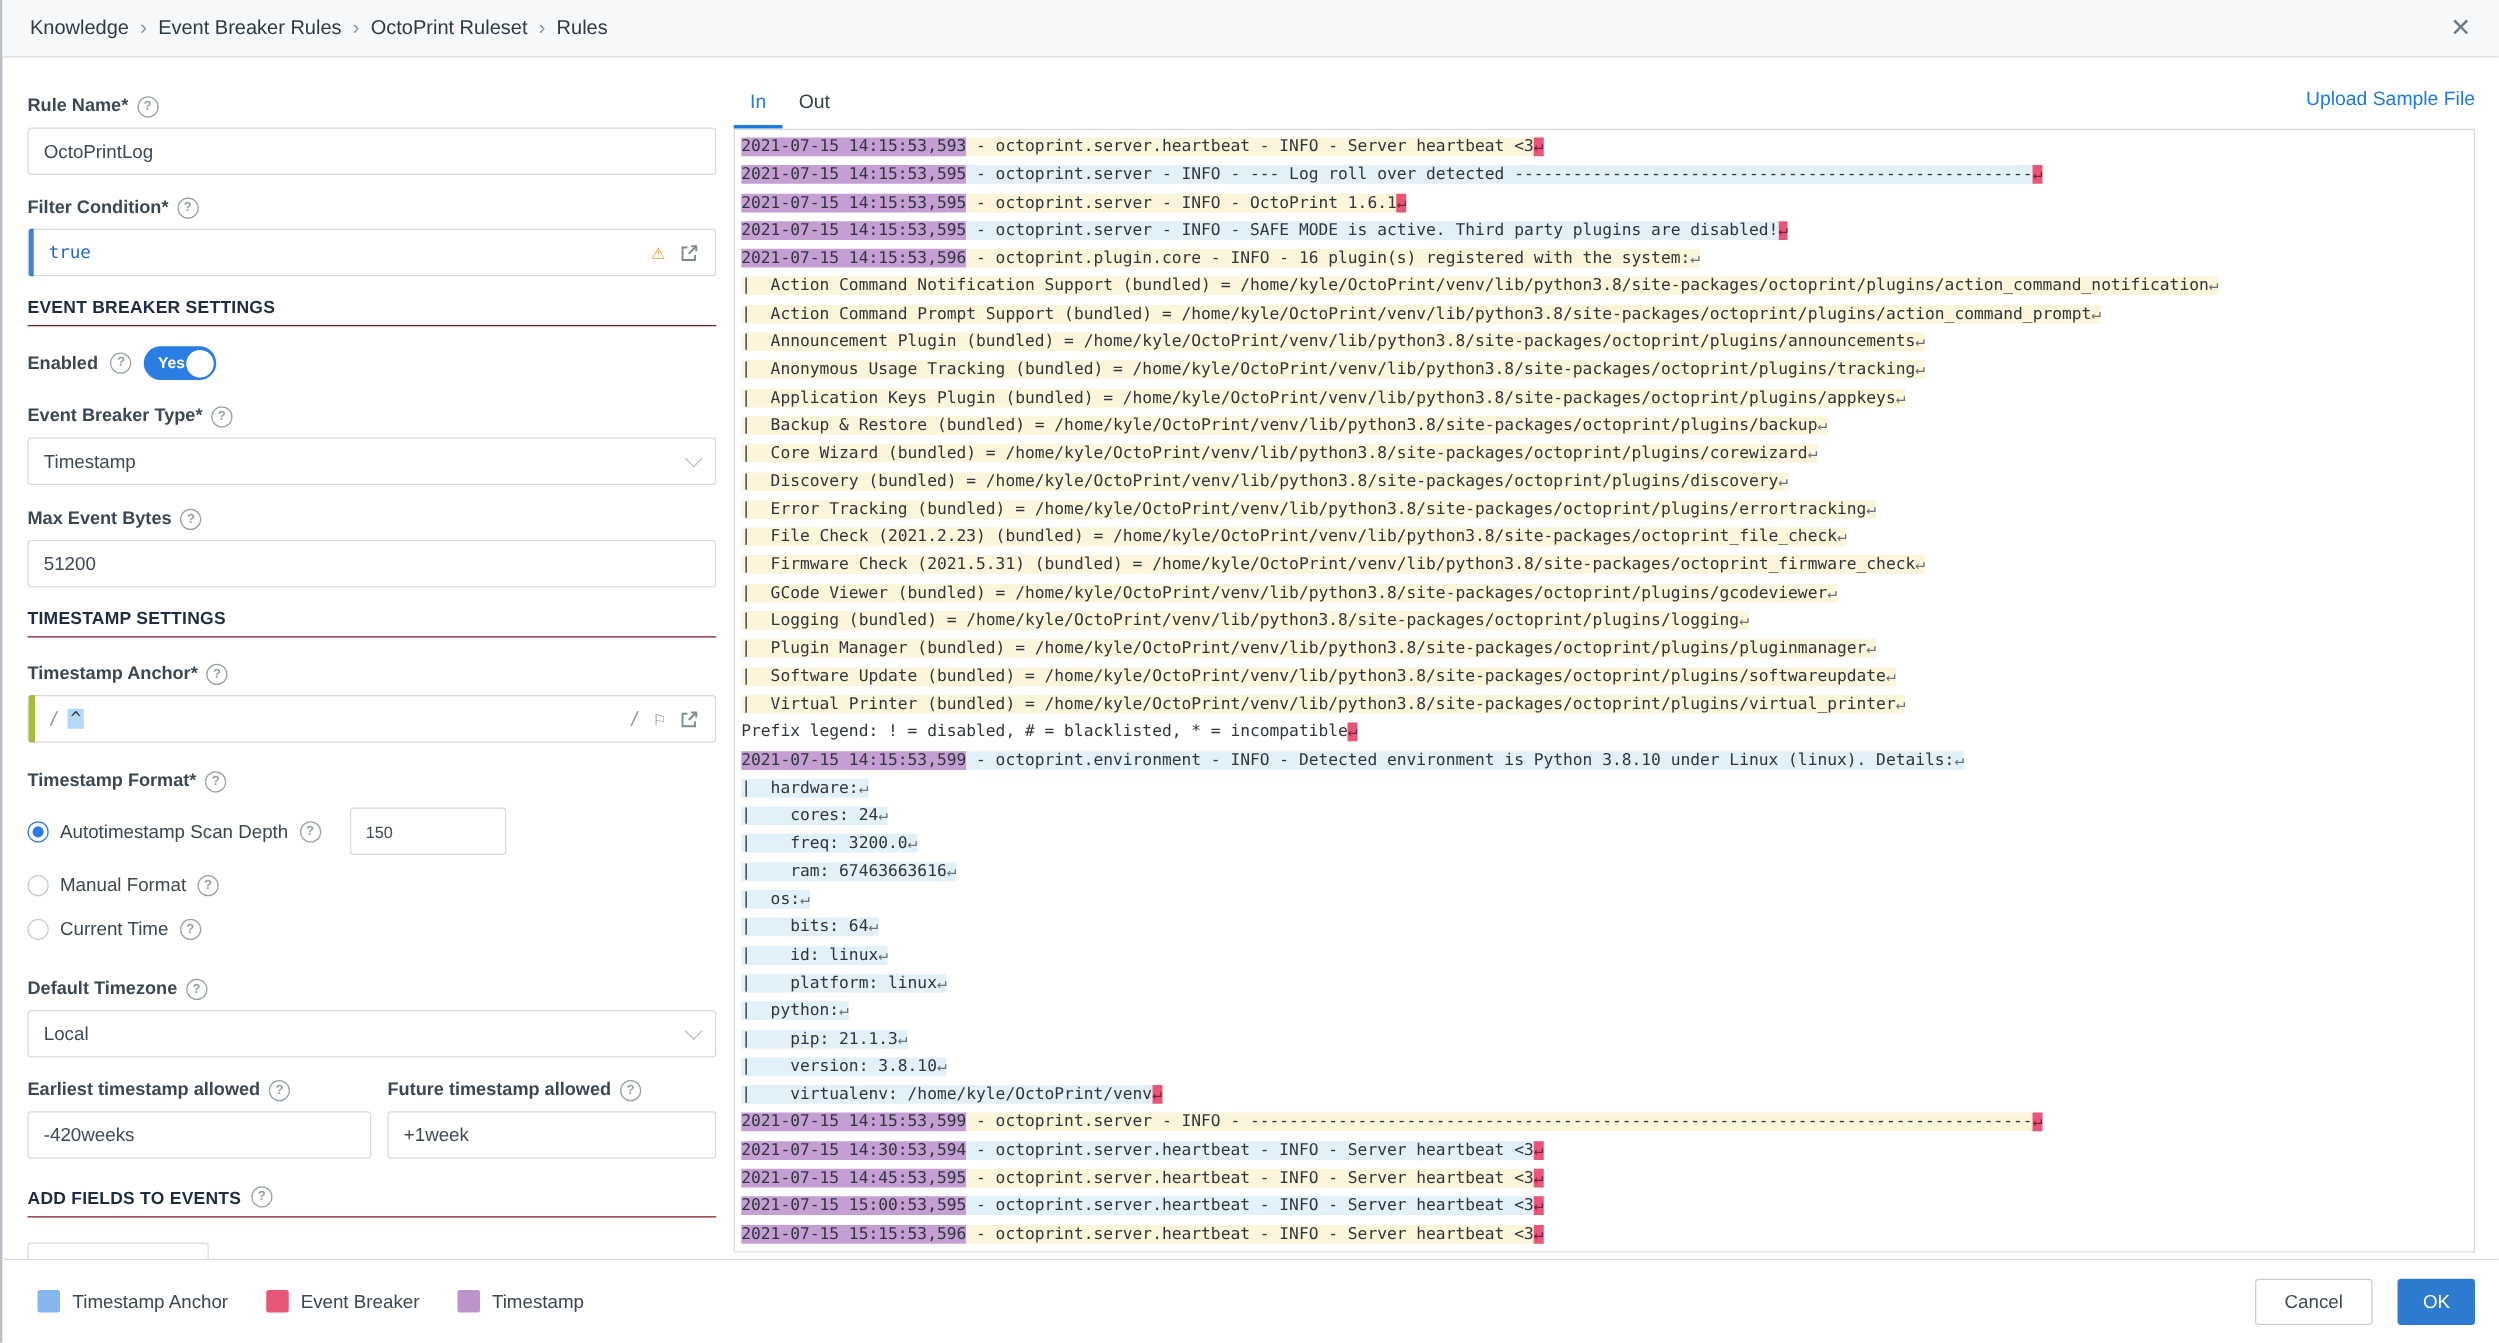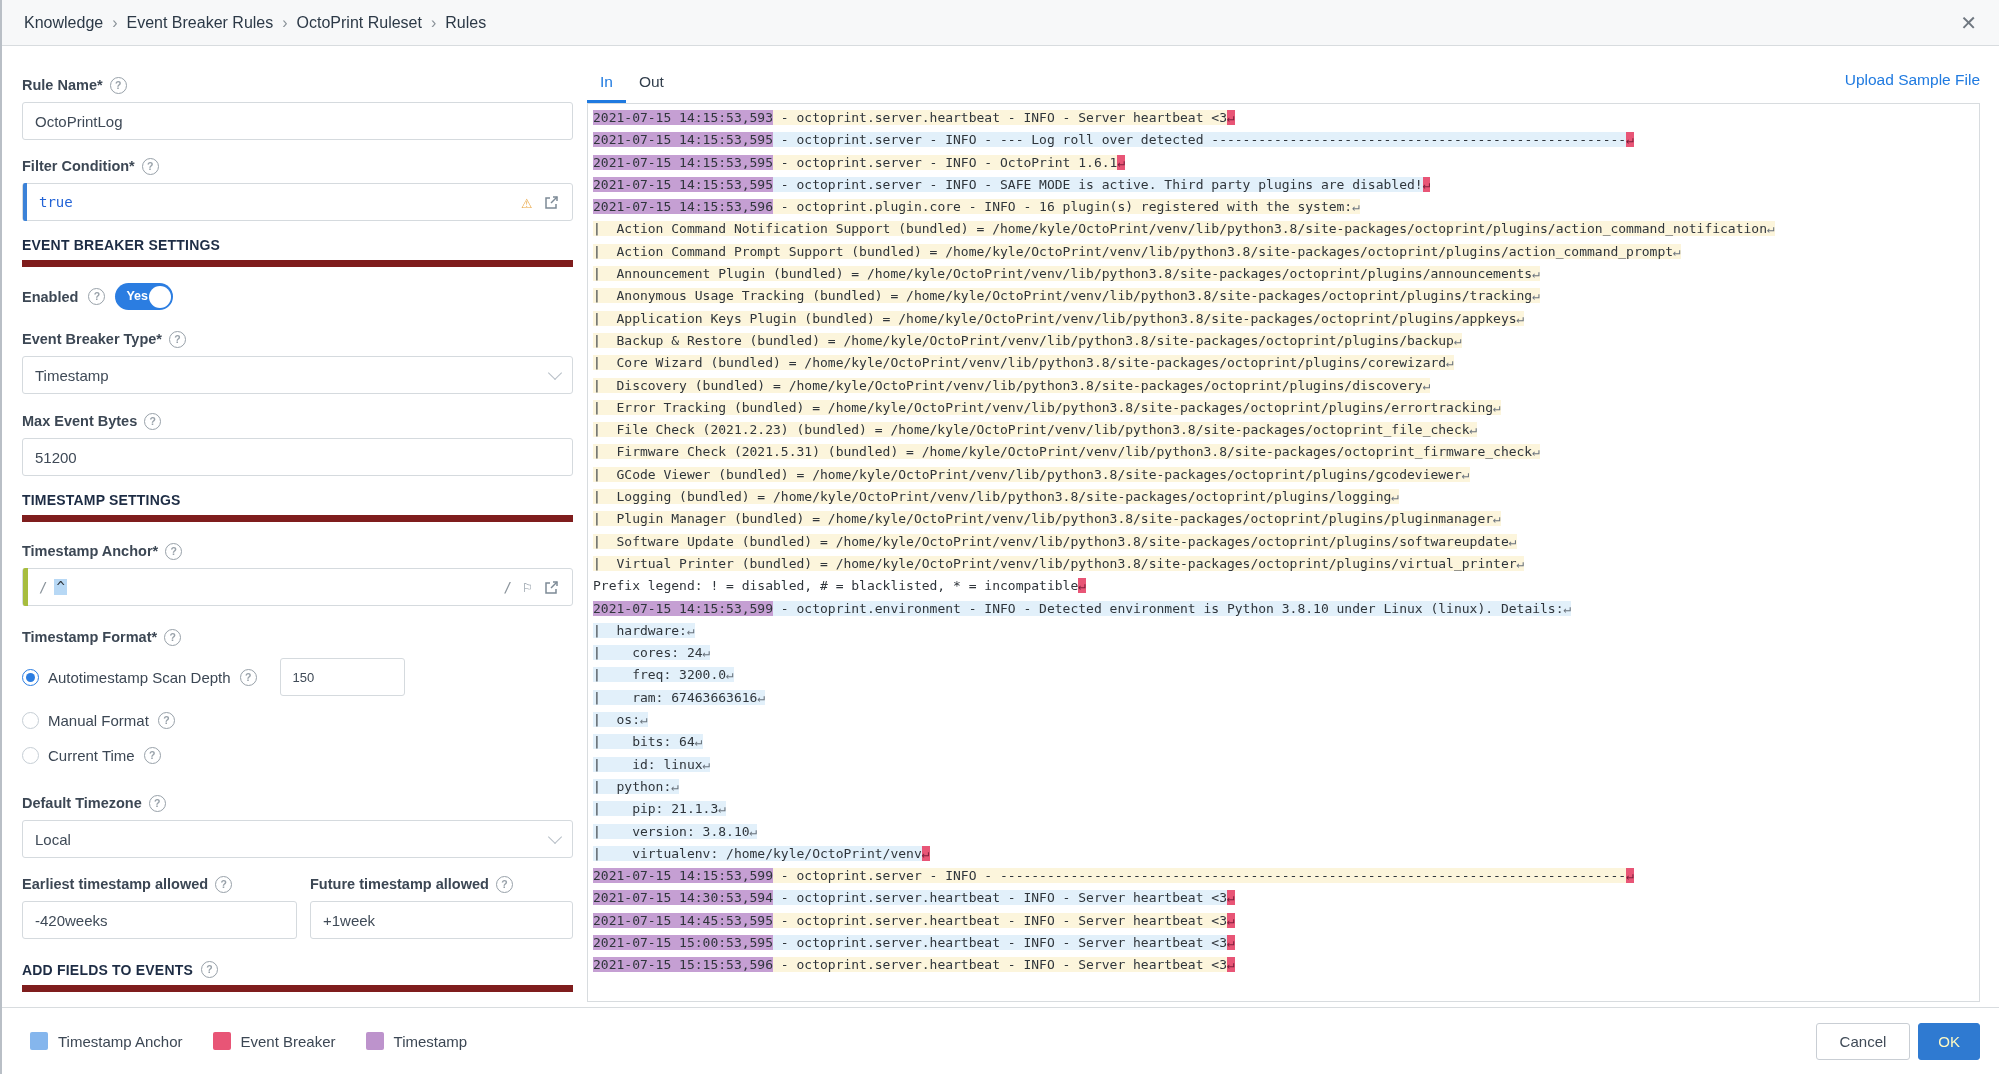--- a/index.html
+++ b/index.html
@@ -13,21 +13,21 @@
   .crumb{cursor:pointer}
   .sep{color:#8a9299;margin:0 9px}
   .close{margin-left:auto;color:#6f7780;font-size:20px;cursor:pointer;line-height:1}
 
   
   .bod{flex:1;position:relative;min-height:0}
   .left{position:absolute;left:0;top:0;bottom:0;width:585px;padding:30px 14px 0 20px;box-sizing:border-box;overflow:hidden}
   .lbl{display:flex;align-items:center;gap:7px;font-size:14.5px;font-weight:600;color:#3c4754;height:18px}
   .help{flex:none;width:15px;height:15px;border:1px solid #98a1a9;border-radius:50%;color:#98a1a9;font-size:10.5px;line-height:15px;text-align:center;font-weight:700;cursor:pointer}
   .input{height:38px;margin-top:8px;border:1px solid #d5dade;border-radius:3px;display:flex;align-items:center;padding:0 12px;font-size:15px;color:#3f4a57;background:#fff;box-sizing:border-box}
-  .section{margin-top:16px;padding-bottom:7px;border-bottom:7px solid #7f1d1d;font-size:14px;font-weight:700;color:#1d2c44;letter-spacing:.2px;display:flex;align-items:center;gap:8px}
+  .section{margin-top:16px;padding-bottom:7px;border-bottom:1px solid #7f1d1d;font-size:14px;font-weight:700;color:#1d2c44;letter-spacing:.2px;display:flex;align-items:center;gap:8px}
   .mt17{margin-top:17px}.mt18{margin-top:18px}.mt20{margin-top:20px}.mt22{margin-top:22px}.mt30{margin-top:30px}
 
   .code-field{position:relative;padding-left:16px;font-family:"DejaVu Sans Mono",monospace;font-size:14px}
   .bar{position:absolute;left:0;top:-1px;bottom:-1px;width:4px;border-radius:2px 0 0 2px}
   .bar.blue{background:#3b82d8}
   .bar.green{background:#a7bd3e;width:5px}
   .code-true{color:#2263d6}
   .slash{color:#8b949c}
   .caret{background:#b7d8f5;color:#2f353b;padding:0 2px;margin-left:7px}
   .field-icons{margin-left:auto;display:flex;align-items:center;gap:11px}
@@ -63,21 +63,21 @@
   .bg-blue{background:#e2f0fa}
   .bg-white{background:transparent}
   .ret.soft{color:#6a737d}
   .ret.break{background:#e85576;color:#7c1f3c}
 
   
   .ftr{height:67px;flex:none;border-top:1px solid #d8dcdf;display:flex;align-items:center;padding:0 19px 0 28px;box-sizing:border-box;background:#fff}
   .legend{display:flex;align-items:center;gap:30px}
   .leg-item{display:flex;align-items:center;gap:10px;font-size:15px;color:#3c4754}
   .swatch{width:18px;height:18px;border-radius:2px}
-  .btns{margin-left:auto;display:flex;gap:8px}
+  .btns{margin-left:auto;display:flex;gap:20px}
   .btn{height:37px;border-radius:3px;font-size:15px;font-family:"Liberation Sans",sans-serif;cursor:pointer;display:flex;align-items:center}
   .btn.cancel{padding:0 23px;border:1px solid #c9ced4;background:#fff;color:#3f4a57}
   .btn.ok{padding:0 19px;border:1px solid #2f7ad1;background:#2f7ad1;color:#fef9c3}
 </style>
 </head>
 <body>
 
 <div class="modal">
 
   <div class="hdr">
@@ -271,20 +271,21 @@
           <div class="log-line"><span class="body bg-yellow">|  Virtual Printer (bundled) = /home/kyle/OctoPrint/venv/lib/python3.8/site-packages/octoprint/plugins/virtual_printer</span><span class="ret soft bg-yellow">↵</span></div>
           <div class="log-line"><span class="body bg-white">Prefix legend: ! = disabled, # = blacklisted, * = incompatible</span><span class="ret break">↵</span></div>
           <div class="log-line"><span class="ts">2021-07-15 14:15:53,599</span><span class="body bg-blue"> - octoprint.environment - INFO - Detected environment is Python 3.8.10 under Linux (linux). Details:</span><span class="ret soft bg-blue">↵</span></div>
           <div class="log-line"><span class="body bg-blue">|  hardware:</span><span class="ret soft bg-blue">↵</span></div>
           <div class="log-line"><span class="body bg-blue">|    cores: 24</span><span class="ret soft bg-blue">↵</span></div>
           <div class="log-line"><span class="body bg-blue">|    freq: 3200.0</span><span class="ret soft bg-blue">↵</span></div>
           <div class="log-line"><span class="body bg-blue">|    ram: 67463663616</span><span class="ret soft bg-blue">↵</span></div>
           <div class="log-line"><span class="body bg-blue">|  os:</span><span class="ret soft bg-blue">↵</span></div>
           <div class="log-line"><span class="body bg-blue">|    bits: 64</span><span class="ret soft bg-blue">↵</span></div>
           <div class="log-line"><span class="body bg-blue">|    id: linux</span><span class="ret soft bg-blue">↵</span></div>
+          <div class="log-line"><span class="body bg-blue">|    platform: linux</span><span class="ret soft bg-blue">↵</span></div>
           <div class="log-line"><span class="body bg-blue">|  python:</span><span class="ret soft bg-blue">↵</span></div>
           <div class="log-line"><span class="body bg-blue">|    pip: 21.1.3</span><span class="ret soft bg-blue">↵</span></div>
           <div class="log-line"><span class="body bg-blue">|    version: 3.8.10</span><span class="ret soft bg-blue">↵</span></div>
           <div class="log-line"><span class="body bg-blue">|    virtualenv: /home/kyle/OctoPrint/venv</span><span class="ret break">↵</span></div>
           <div class="log-line"><span class="ts">2021-07-15 14:15:53,599</span><span class="body bg-yellow"> - octoprint.server - INFO - --------------------------------------------------------------------------------</span><span class="ret break">↵</span></div>
           <div class="log-line"><span class="ts">2021-07-15 14:30:53,594</span><span class="body bg-blue"> - octoprint.server.heartbeat - INFO - Server heartbeat &lt;3</span><span class="ret break">↵</span></div>
           <div class="log-line"><span class="ts">2021-07-15 14:45:53,595</span><span class="body bg-yellow"> - octoprint.server.heartbeat - INFO - Server heartbeat &lt;3</span><span class="ret break">↵</span></div>
           <div class="log-line"><span class="ts">2021-07-15 15:00:53,595</span><span class="body bg-blue"> - octoprint.server.heartbeat - INFO - Server heartbeat &lt;3</span><span class="ret break">↵</span></div>
           <div class="log-line"><span class="ts">2021-07-15 15:15:53,596</span><span class="body bg-yellow"> - octoprint.server.heartbeat - INFO - Server heartbeat &lt;3</span><span class="ret break">↵</span></div>
         </div>

